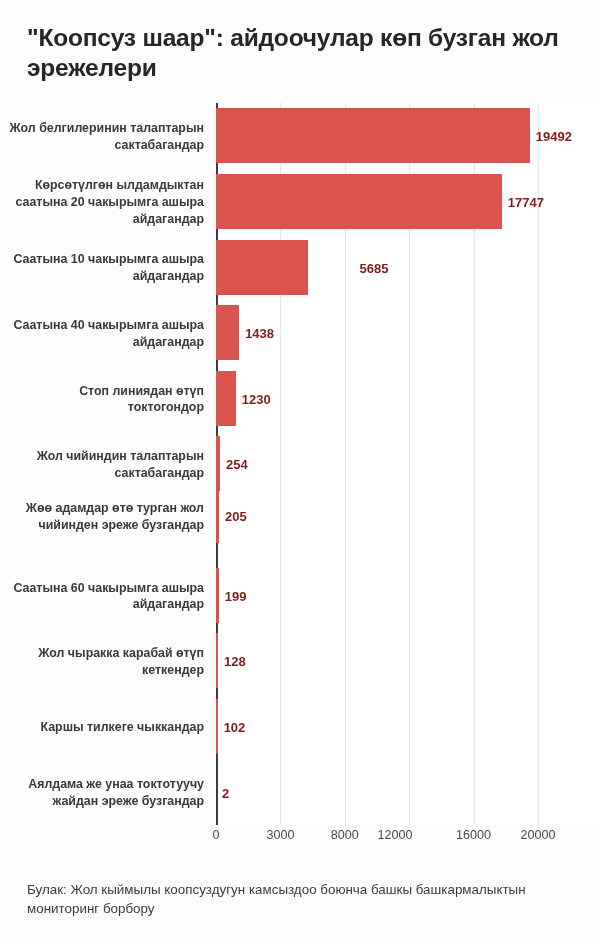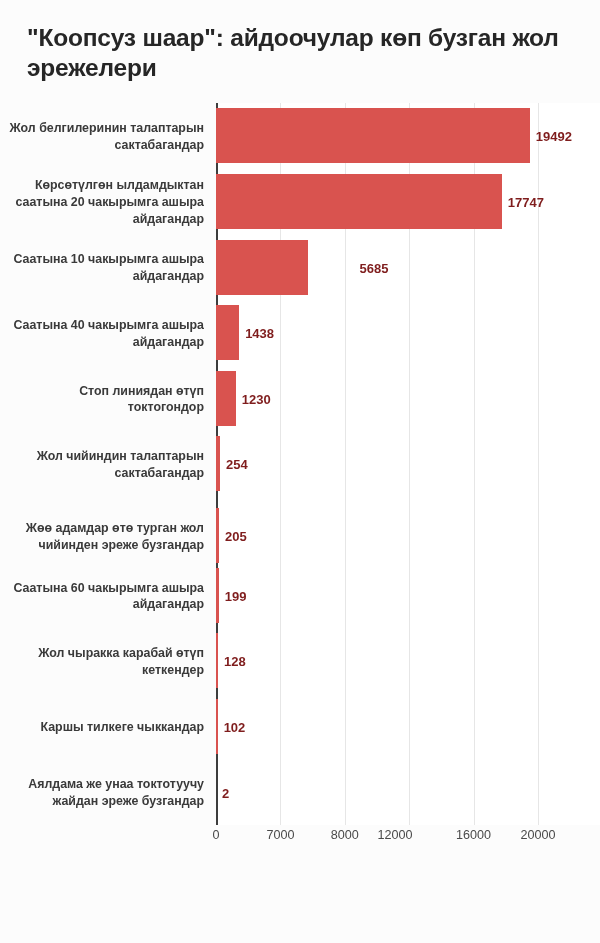--- a/index.html
+++ b/index.html
@@ -169,21 +169,21 @@
 токтогондор</div>
           <div class="bar" style="width: 19.803px; top: 5.31818px; background: rgb(217, 83, 79);"></div>
           <div class="val-label" style="left: 241.803px; top: 26.3182px;">1230</div>
         </div>
         <div class="row" style="top: 328.182px; height: 65.6364px;">
           <div class="cat-label" style="top: 17.0782px;">Жол чийиндин талаптарын
 сактабагандар</div>
           <div class="bar" style="width: 4.0894px; top: 5.31818px; background: rgb(217, 83, 79);"></div>
           <div class="val-label" style="left: 226.089px; top: 26.3182px;">254</div>
         </div>
-        <div class="row" style="top: 400px; height: 65.6364px;">
+        <div class="row" style="top: 380px; height: 65.6364px;">
           <div class="cat-label" style="top: 17.0782px;">Жөө адамдар өтө турган жол
 чийинден эреже бузгандар</div>
           <div class="bar" style="width: 2.9624px; top: 5.31818px; background: rgb(217, 83, 79);"></div>
           <div class="val-label" style="left: 224.962px; top: 26.3182px;">205</div>
         </div>
         <div class="row" style="top: 459.455px; height: 65.6364px;">
           <div class="cat-label" style="top: 17.0782px;">Саатына 60 чакырымга ашыра
 айдагандар</div>
           <div class="bar" style="width: 2.6726px; top: 5.31818px; background: rgb(217, 83, 79);"></div>
           <div class="val-label" style="left: 224.673px; top: 26.3182px;">199</div>
@@ -203,21 +203,22 @@
           <div class="cat-label" style="top: 17.0782px;">Аялдама же унаа токтотуучу
 жайдан эреже бузгандар</div>
           <div class="bar" style="width: 0.0322px; top: 5.31818px; background: rgb(217, 83, 79);"></div>
           <div class="val-label" style="left: 222.032px; top: 26.3182px;">2</div>
         </div>
       </div>
   </div>
 
   <div id="xticks">
       <div class="xtick" style="left: 216px;">0</div>
-      <div class="xtick" style="left: 280.4px;">7000</div>
+      <div class="xtick" style="left: 280.4px;">3000</div>
       <div class="xtick" style="left: 344.8px;">8000</div>
       <div class="xtick" style="left: 395px;">12000</div>
       <div class="xtick" style="left: 473.6px;">16000</div>
       <div class="xtick" style="left: 538px;">20000</div>
     </div>
 
+  <div class="footer">Булак: Жол кыймылы коопсуздугун камсыздоо боюнча башкы башкармалыктын мониторинг борбору</div>
 
 </div>
 
 </body></html>

